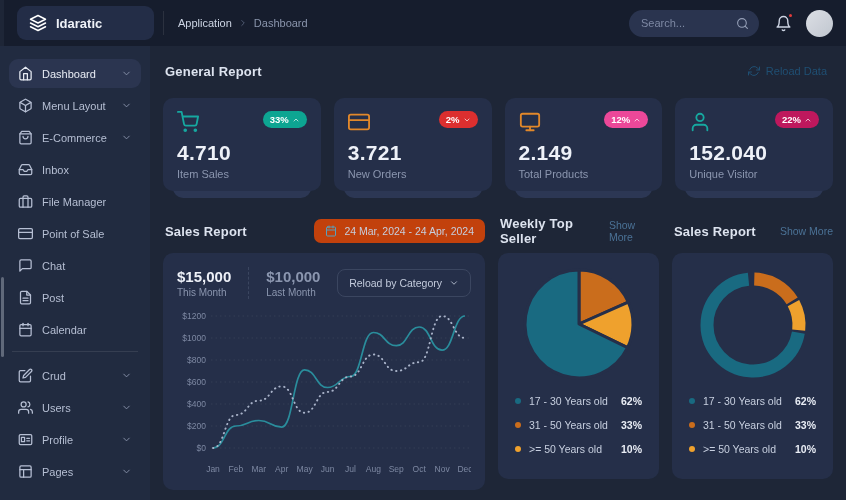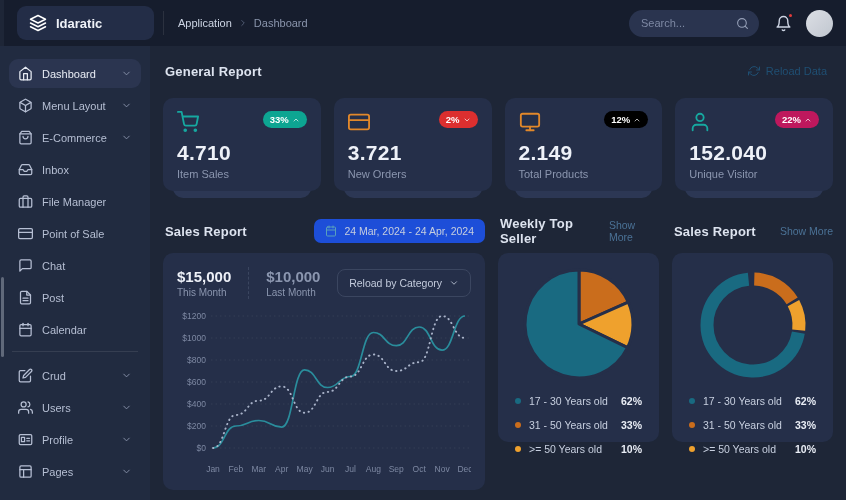--- a/index.html
+++ b/index.html
@@ -62,22 +62,22 @@
   .stat-top { display:flex; justify-content:space-between; align-items:flex-start; }
   .badge { display:flex; align-items:center; gap:3px; color:#fff; font-size:9.5px; font-weight:700;
     padding:3px 7px; border-radius:10px; border:none; cursor:pointer; font-family:inherit; }
   .stat-value { font-size:21px; font-weight:700; color:#eef1f8; margin-top:8px; letter-spacing:.3px; }
   .stat-label { font-size:11px; color:#8b96af; margin-top:3px; }
 
   .panels-row { display:grid; grid-template-columns:2fr 1fr 1fr; gap:13px; margin-top:22px; }
   .panel-head { height:22px; margin-bottom:11px; display:flex; align-items:center; justify-content:space-between; }
   .card { background:#252f49; border-radius:10px; }
   .chart-card { height:237px; padding:11px 14px; }
-  .pie-card { height:189px; padding:8px 12px; }
-  .date-pill { display:flex; align-items:flex-end; gap:7px; background:#1d4ed8; border:none;
+  .pie-card { height:226px; padding:8px 12px; }
+  .date-pill { display:flex; align-items:flex-end; gap:7px; background:#c2410c; border:none;
     border-radius:7px; padding:6px 11px; color:#c6cede; font-size:10.5px; cursor:pointer; font-family:inherit; }
   .date-cal { color:#58a0bd; display:flex; }
   .show-more { color:#4b7296; font-size:10.5px; cursor:pointer; text-decoration:none; }
 
   .chart-stats { display:flex; align-items:center; margin-top:3px; }
   .cs-value { font-size:15px; font-weight:700; color:#edf0f7; }
   .cs-item.muted .cs-value { color:#8b96af; }
   .cs-label { font-size:10px; color:#8b96af; margin-top:2px; }
   .cs-div { border-left:1px dashed #3b4660; height:32px; margin:0 17px; }
   .filter-btn { margin-left:auto; display:flex; align-items:center; gap:7px; background:transparent;
@@ -413,21 +413,21 @@
     </div>
     <div class="stat-wrap">
       <div class="stat-shadow"></div>
       <div class="stat-card">
         <div class="stat-top">
           <span style="color: rgb(226, 136, 42);">
               <svg class="ic" width="22" height="22" stroke-width="1.8">
                 <use href="#i-monitor"></use>
               </svg>
             </span>
-          <button class="badge" style="background: #000000; text-align: center;">
+          <button class="badge" style="background: #ec4899; text-align: center;">
             <span>12%</span>
             <svg class="ic" width="8" height="8" stroke-width="3">
                 <use href="#i-chev-up"></use>
               </svg>
           </button>
         </div>
         <div class="stat-value">2.149</div>
         <div class="stat-label">Total Products</div>
       </div>
     </div>

